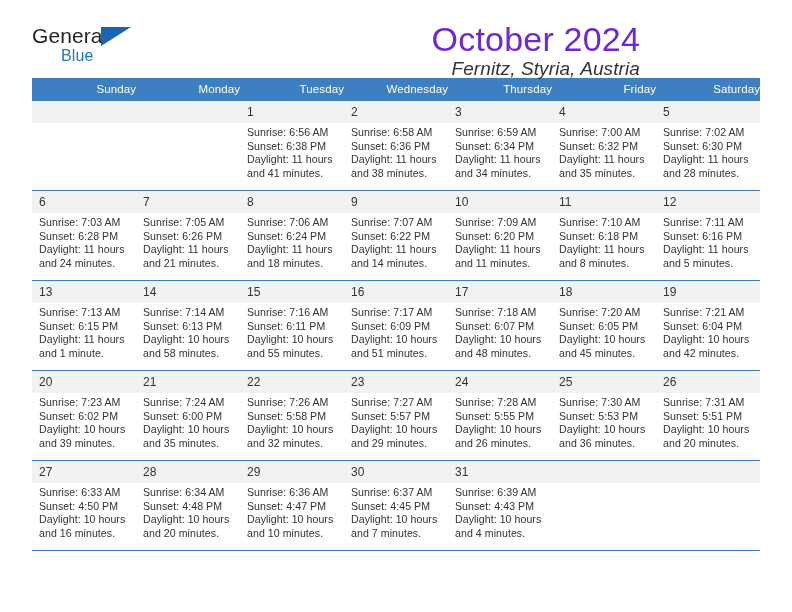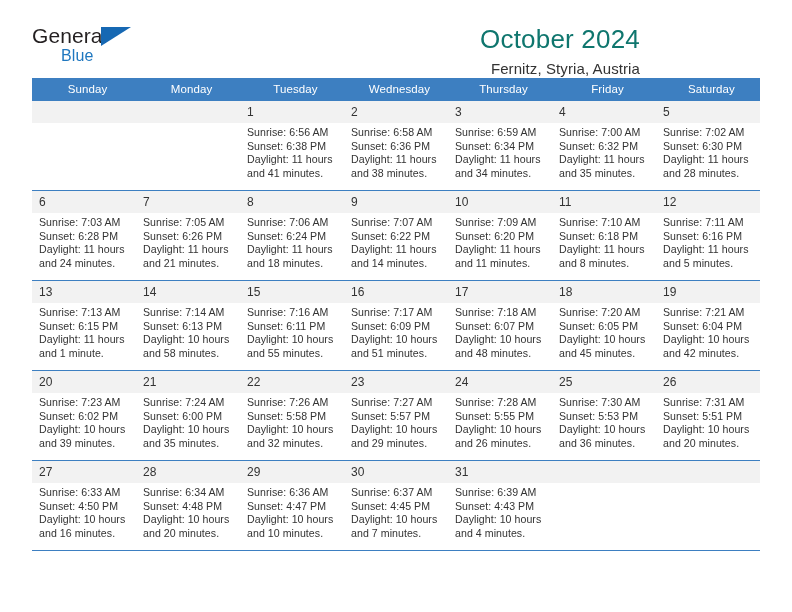--- a/index.html
+++ b/index.html
@@ -64,47 +64,48 @@
     height: 0;
     border-left: 30px solid #1668b3;
     border-bottom: 19px solid transparent;
   }
 
   .title-block {
     text-align: right;
     padding-top: 0px;
   }
   .cal-title {
-    font-size: 26px;
+    font-size: 34px;
     font-weight: normal;
-    color: #0f766e;
+    color: #6d28d9;
     line-height: 30px;
     letter-spacing: 0.2px;
   }
   .cal-subtitle {
-    font-size: 15px;
+    font-size: 19px;
     color: #333333;
     line-height: 18px;
     margin-top: 6px;
     letter-spacing: 0.1px;
+    font-style: italic;
   }
 
   
   .calendar {
     width: 728px;
     border-collapse: collapse;
     table-layout: fixed;
     margin-top: 4px;
   }
   .calendar th {
     background: #3d7fc1;
     color: #ffffff;
     font-size: 11.5px;
     font-weight: normal;
-    text-align: center;
+    text-align: right;
     padding: 5px 0 6px 7px;
     letter-spacing: 0.1px;
     border: none;
   }
   .calendar td {
     width: 104px;
     height: 89px;
     vertical-align: top;
     padding: 0;
     border: none;

